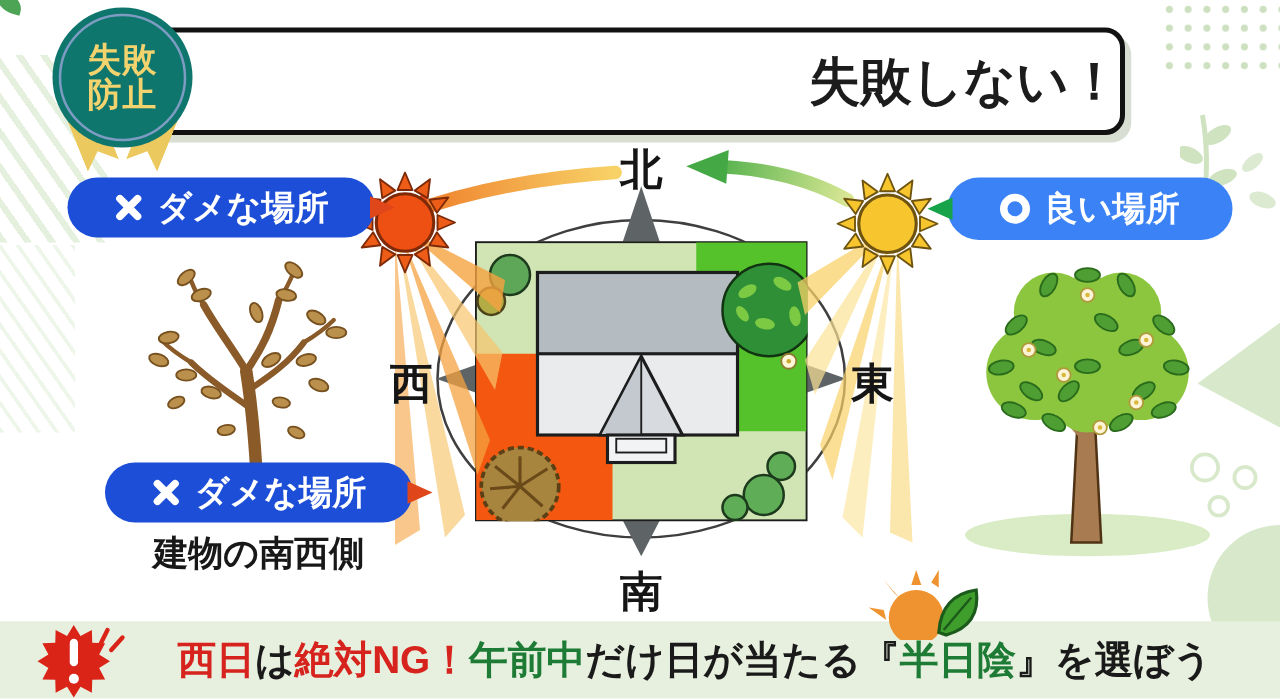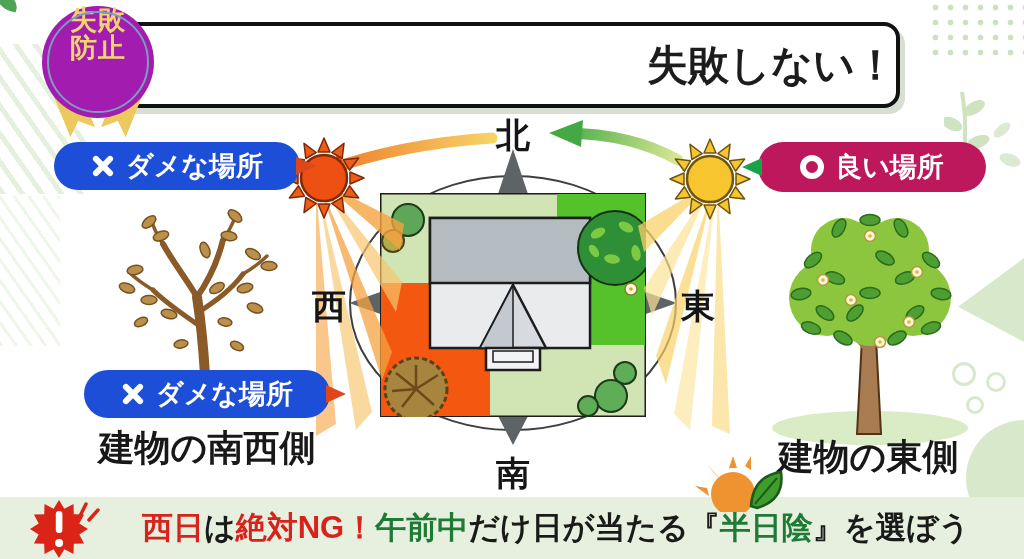--- a/index.html
+++ b/index.html
@@ -19,55 +19,55 @@
   .deco-ring{border:3px solid #d8e9cb;border-radius:50%;}
   .deco-circle{left:966px;top:420px;width:116px;height:116px;border-radius:50%;background:#d8e9cb;}
   .deco-sparkle{left:994px;top:498px;width:22px;height:22px;background:#cfe2c2;
     clip-path:polygon(50% 0,62% 38%,100% 50%,62% 62%,50% 100%,38% 62%,0 50%,38% 38%);}
   .deco-corner-leaf{left:-4px;top:-6px;width:22px;height:16px;background:#4da455;border-radius:0 80% 0 80%;transform:rotate(15deg);}
 
   
   .badge-ribbon{width:27px;height:44px;background:#ecc95f;
     clip-path:polygon(0 0,100% 0,100% 100%,50% 72%,0 100%);z-index:9;}
   .badge-circle{left:42px;top:6px;width:112px;height:112px;border-radius:50%;
-    background:#a21caf;z-index:10;display:flex;flex-direction:column;align-items:center;
-    line-height:1.05;}
+    background:#0f766e;z-index:10;display:flex;flex-direction:column;align-items:center;
+    justify-content:center;line-height:1.05;}
   .badge-circle::before{content:"";position:absolute;inset:5px;border-radius:50%;
     border:2px solid #7d9cc2;}
   .badge-text{color:#f2d36e;font-size:27px;font-weight:900;letter-spacing:1px;}
 
   
   .title-bar{left:110px;top:22px;width:782px;height:78px;background:#ffffff;
     border:4px solid #121212;border-radius:16px;box-shadow:5px 6px 0 #d9ded3;
     display:flex;align-items:center;justify-content:flex-end;white-space:nowrap;z-index:8;}
   .title-prefix{color:#1c1c1c;font-size:41px;font-weight:900;}
   .title-highlight{color:#2f7d46;font-size:41px;font-weight:900;}
 
   
   .dir-label{width:44px;text-align:center;font-size:34px;font-weight:900;color:#151515;z-index:5;}
 
   
   .bubble{height:48px;border-radius:26px;display:flex;align-items:center;justify-content:center;
     gap:11px;color:#fff;font-size:27px;font-weight:900;z-index:6;}
   .bubble-bad{background:#1d4ed8;}
-  .bubble-good{background:#be185d;height:50px;}
+  .bubble-good{background:#3b82f6;height:50px;}
   .tail-right{position:absolute;right:-16px;top:15px;width:0;height:0;
     border-top:9px solid transparent;border-bottom:9px solid transparent;
     border-left:20px solid #df4619;}
   .tail-left{position:absolute;left:-16px;top:16px;width:0;height:0;
     border-top:9px solid transparent;border-bottom:9px solid transparent;
     border-right:20px solid #16a34a;}
   .cross-mark{position:relative;width:24px;height:24px;}
   .cross-mark::before,.cross-mark::after{content:"";position:absolute;left:-1px;top:9px;
     width:26px;height:6px;background:#fff;border-radius:3px;}
   .cross-mark::before{transform:rotate(45deg);}
   .cross-mark::after{transform:rotate(-45deg);}
   .circle-mark{width:24px;height:24px;border:6px solid #fff;border-radius:50%;box-sizing:border-box;}
 
-  .caption{font-size:36px;font-weight:900;color:#181818;text-align:center;z-index:6;}
+  .caption{font-size:28px;font-weight:900;color:#181818;text-align:center;z-index:6;}
 
   
   .footer-bar{left:0;top:497px;width:1024px;height:62px;background:#e7f0de;
     display:flex;align-items:center;justify-content:center;padding-left:88px;
     box-sizing:border-box;z-index:10;}
   .footer-text{font-size:31px;font-weight:900;white-space:nowrap;}
   .fseg-red{color:#d7231d;}
   .fseg-black{color:#1a1a1a;}
   .fseg-green{color:#1e7b36;}
 
@@ -325,21 +325,20 @@
     <span class="tail-left"></span>
   </div>
 
   <div class="abs bubble bubble-bad" style="left:84px;top:370px;width:246px">
     <span class="cross-mark"></span>
     <span>ダメな場所</span>
     <span class="tail-right"></span>
   </div>
 
   <div class="abs caption" style="left:84px;top:424px;width:246px">建物の南西側</div>
-  <div class="abs caption" style="left:768px;top:433px;width:200px">建物の東側</div>
 
   <div class="abs badge-ribbon" style="left:61px;top:90px;transform:rotate(-22deg)"></div>
   <div class="abs badge-ribbon" style="left:108px;top:90px;transform:rotate(22deg)"></div>
   <div class="abs badge-circle">
     <span class="badge-text">失敗</span>
     <span class="badge-text">防止</span>
   </div>
 
   <div class="abs title-bar">
     <span class="title-prefix">失敗しない！</span>

